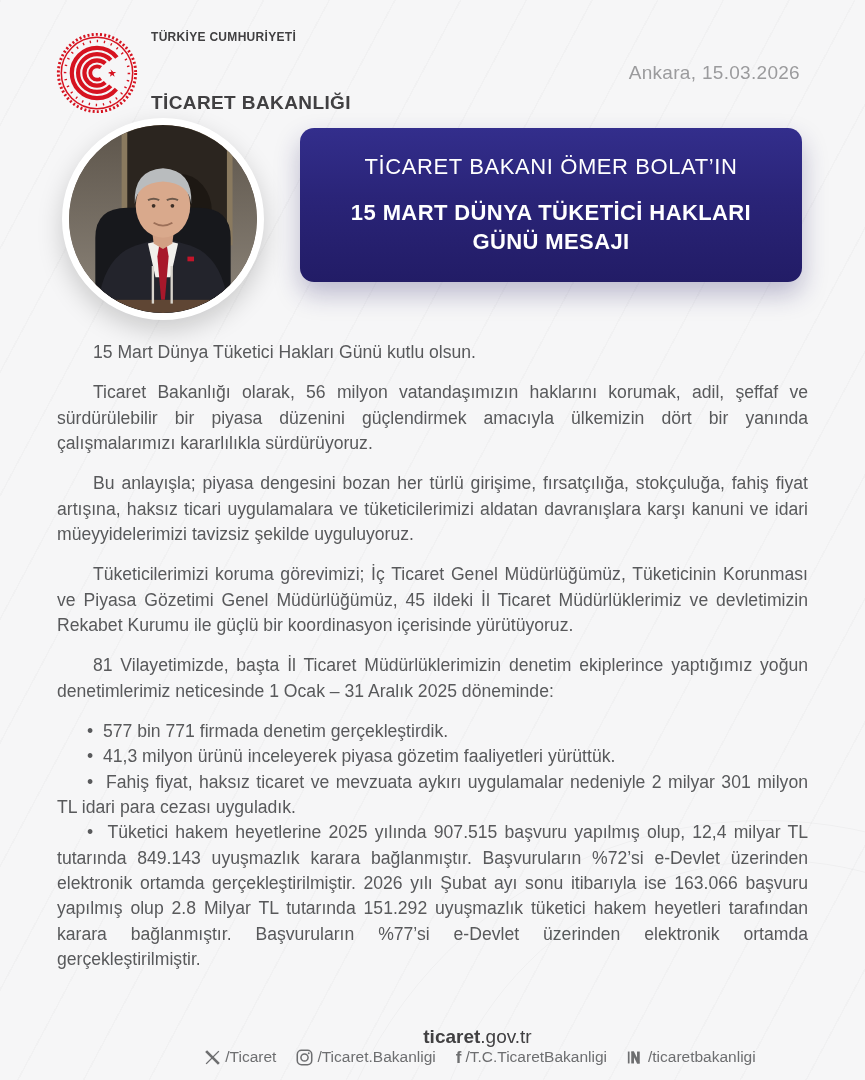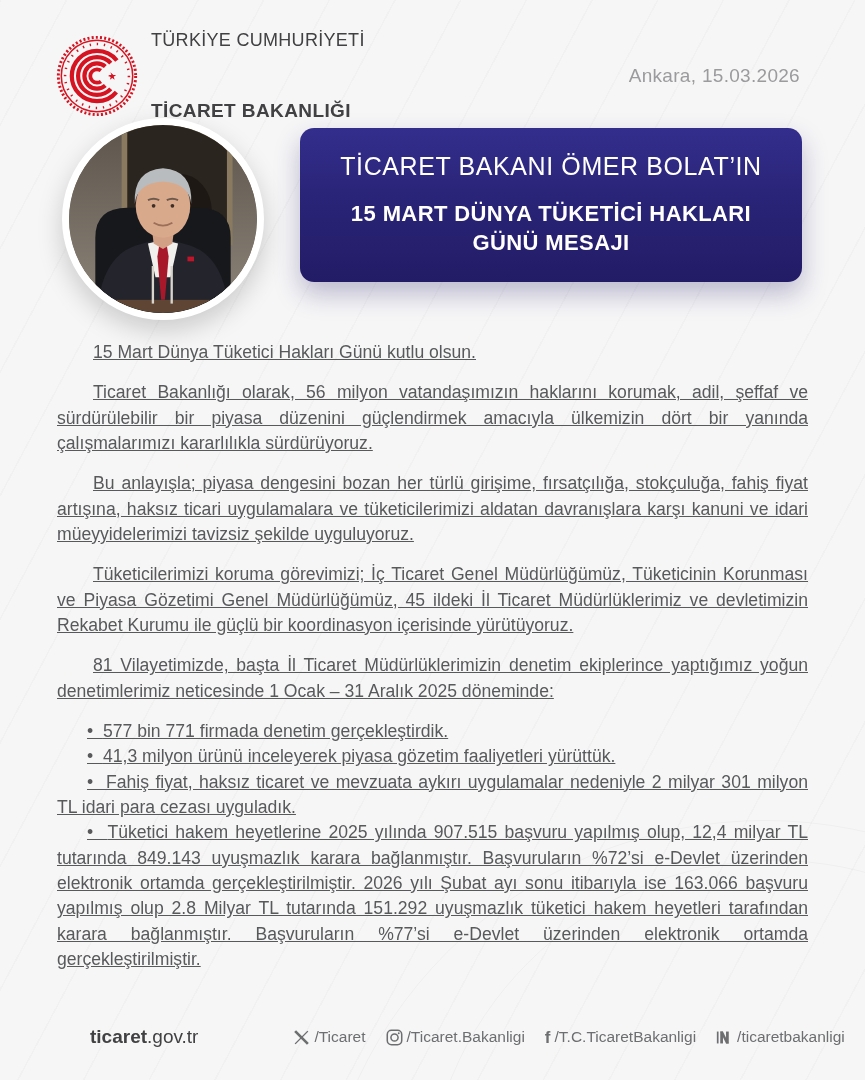--- a/index.html
+++ b/index.html
@@ -27,21 +27,21 @@
   .bg-curve.c2 { width: 900px; height: 900px; right: -350px; bottom: -640px; }
 
   
   .header {
     position: absolute; top: 30px; left: 55px; right: 65px;
     display: flex; align-items: center;
   }
   .brand { display: flex; align-items: center; gap: 12px; }
   .emblem { width: 84px; height: 84px; flex: 0 0 auto; }
   .brand-text { line-height: 1.2; }
-  .brand-line1 { font-size: 18px; letter-spacing: 0.3px; color: #414042; font-weight: 400; }
+  .brand-line1 { font-size: 12px; letter-spacing: 0.3px; color: #414042; font-weight: 700; }
   .brand-line2 { font-size: 19px; letter-spacing: 0.4px; color: #414042; font-weight: 700; margin-top: 48px; }
   .dateline {
     margin-left: auto; align-self: center;
     font-size: 19px; color: #9b9b9d; letter-spacing: 0.3px; text-align: center;
   }
 
   
   .portrait-wrap {
     position: absolute; left: 62px; top: 118px;
     width: 202px; height: 202px; border-radius: 50%;
@@ -54,42 +54,41 @@
   .banner {
     position: absolute; left: 300px; top: 128px;
     width: 502px; height: 154px;
     border-radius: 14px;
     background: linear-gradient(180deg, #332e8c 0%, #2a2478 45%, #221c66 100%);
     box-shadow: 0 12px 26px rgba(35,29,102,0.28);
     display: flex; flex-direction: column; justify-content: center;
     text-align: center; color: #ffffff; padding: 10px 38px;
   }
   .banner-line1 {
-    font-size: 25px; font-weight: 400; letter-spacing: 0.6px;
+    font-size: 22px; font-weight: 400; letter-spacing: 0.6px;
     margin-bottom: 19px;
   }
   .banner-line2 {
     font-size: 22px; font-weight: 700; letter-spacing: 0.4px; line-height: 1.3; text-align: center;
   }
 
   
   .message {
     position: absolute; left: 57px; right: 57px; top: 340px;
     font-size: 17.6px; line-height: 1.44; color: #58595b;
     text-align: justify;
-    text-decoration: underline;
   }
   .message p { text-indent: 36px; margin-bottom: 15px; }
   .message p.bullet { margin-bottom: 0; text-indent: 30px; }
   .message p.bullet::before { content: "\2022\00a0\00a0"; color: #58595b; }
 
   
   .footer {
     position: absolute; left: 0; right: 0; top: 1026px;
-    display: flex; align-items: center;
+    display: flex; align-items: center; flex-direction: column;
   }
   .site { margin-left: 90px; font-size: 19px; color: #414042; }
   .site .b { font-weight: 700; }
   .socials {
     margin-left: 95px; display: flex; align-items: center; gap: 20px;
     font-size: 15.5px; color: #6d6e70;
   }
   .social { display: inline-flex; align-items: flex-end; gap: 4px; cursor: pointer; }
   .social .icn { display: inline-flex; width: 17px; height: 17px; }
   .social .icn svg { width: 100%; height: 100%; }

